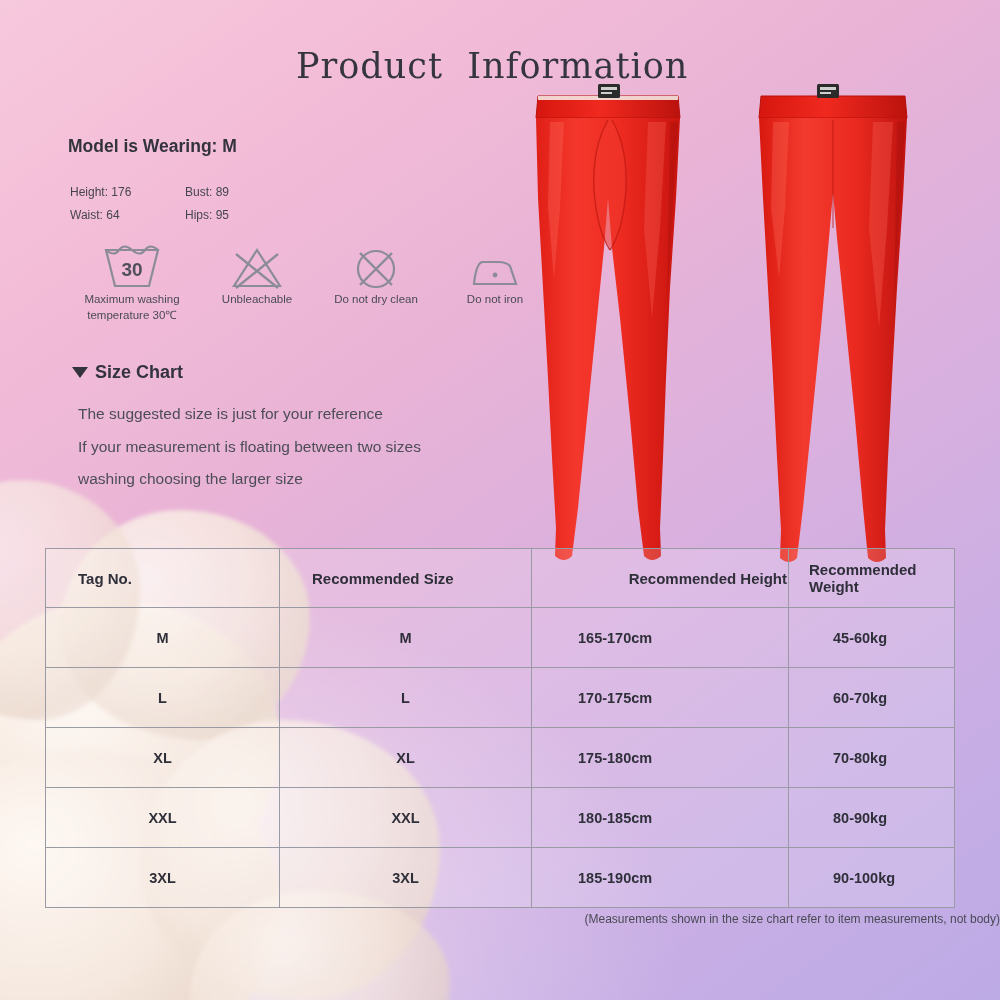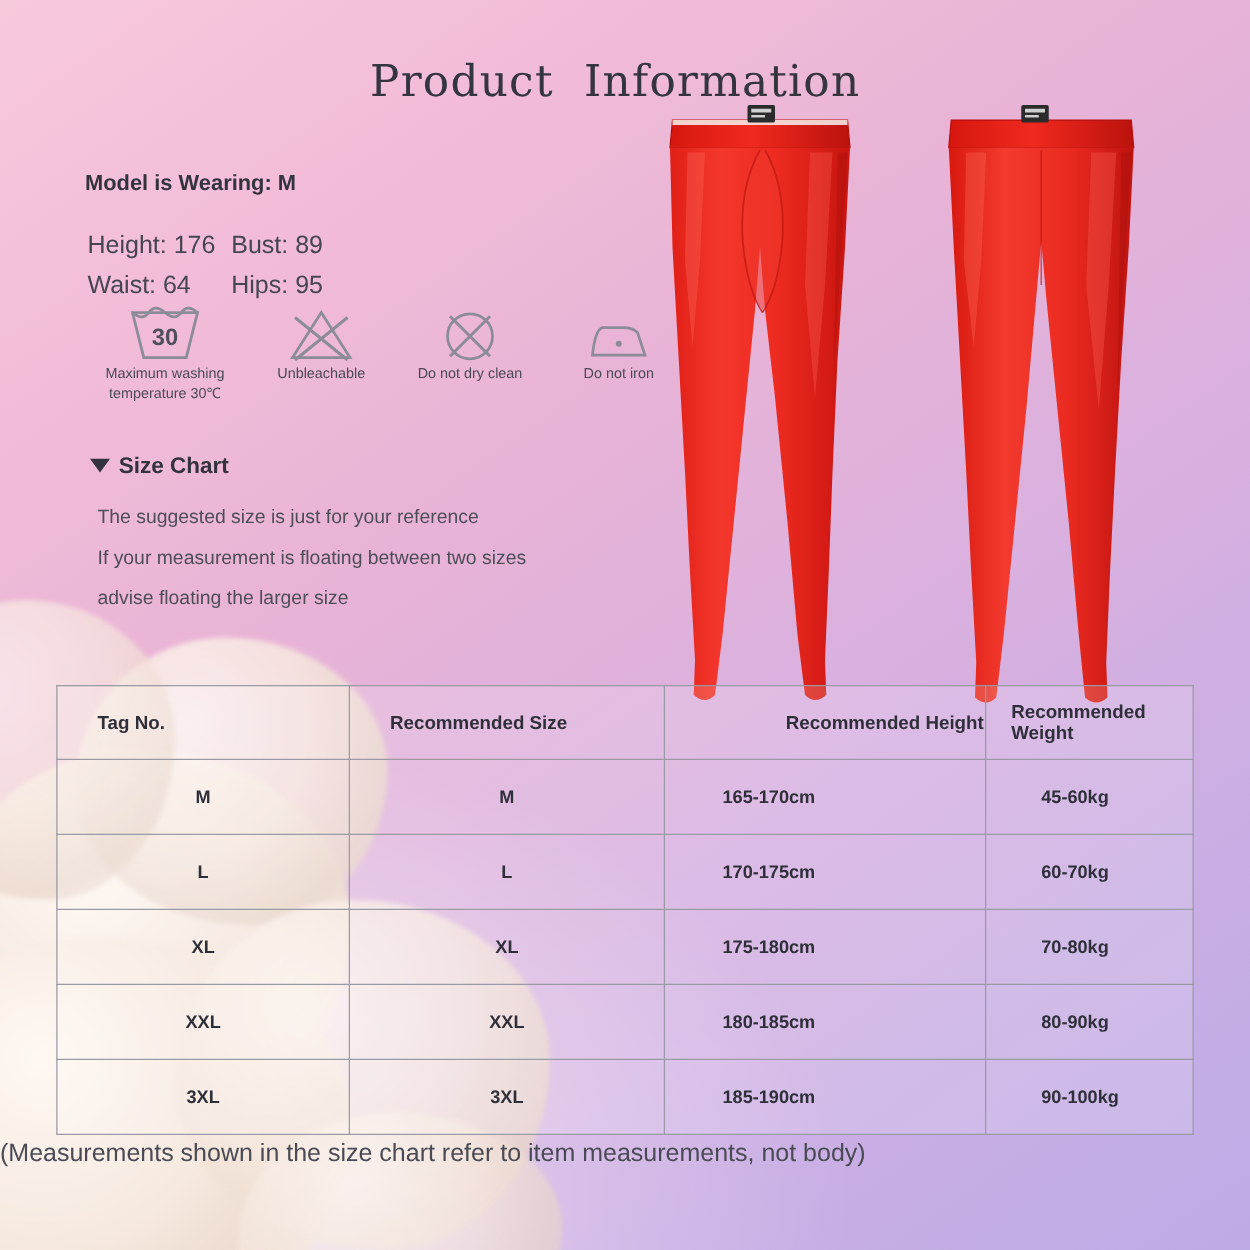--- a/index.html
+++ b/index.html
@@ -59,21 +59,21 @@
   .model-title {
     font-size: 17.5px;
     font-weight: bold;
     color: #33333d;
     margin-bottom: 13px;
   }
   .measure-grid {
     display: grid;
     grid-template-columns: 115px auto;
     row-gap: 9px;
-    font-size: 20px;
+    font-size: 12px;
     color: #45454f;
     padding-left: 2px;
     margin-top: 28px;
   }
 
   
   .care-row {
     position: absolute;
     left: 80px;
     top: 240px;
@@ -154,22 +154,22 @@
   th.c2 { text-align: right; padding-left: 22px; }
   th.c3 { text-align: left; padding-left: 20px; }
   td.c0, td.c1 { text-align: center; }
   td.c2 { text-align: left; padding-left: 46px; }
   td.c3 { text-align: left; padding-left: 44px; }
 
   .footnote {
     position: absolute;
     left: 0; right: 0;
     top: 912px;
-    text-align: left;
-    font-size: 20px;
+    text-align: right;
+    font-size: 12px;
     color: #4a4a55;
   }
 </style>
 </head>
 <body>
 
 <div class="page">
 
   <div class="fluff">
     <div class="blob" style="left:10px;  top:180px; width:330px; height:300px;"></div>
@@ -240,21 +240,21 @@
   </div>
 
   <div class="sc-head">
     <span class="tri-wrap"></span>
     <span class="sc-title">Size Chart</span>
   </div>
 
   <div class="sc-lines">
     <div>The suggested size is just for your reference</div>
     <div>If your measurement is floating between two sizes</div>
-    <div>advise floating the larger size</div>
+    <div>washing choosing the larger size</div>
   </div>
 
   <div class="photos">
     <svg width="430" height="500" viewBox="0 0 430 500">
       <defs>
         <linearGradient id="gFront" x1="0" y1="0" x2="1" y2="0">
           <stop offset="0%" stop-color="#e01f17"></stop>
           <stop offset="28%" stop-color="#f4372c"></stop>
           <stop offset="58%" stop-color="#ee2b21"></stop>
           <stop offset="100%" stop-color="#c9140f"></stop>

